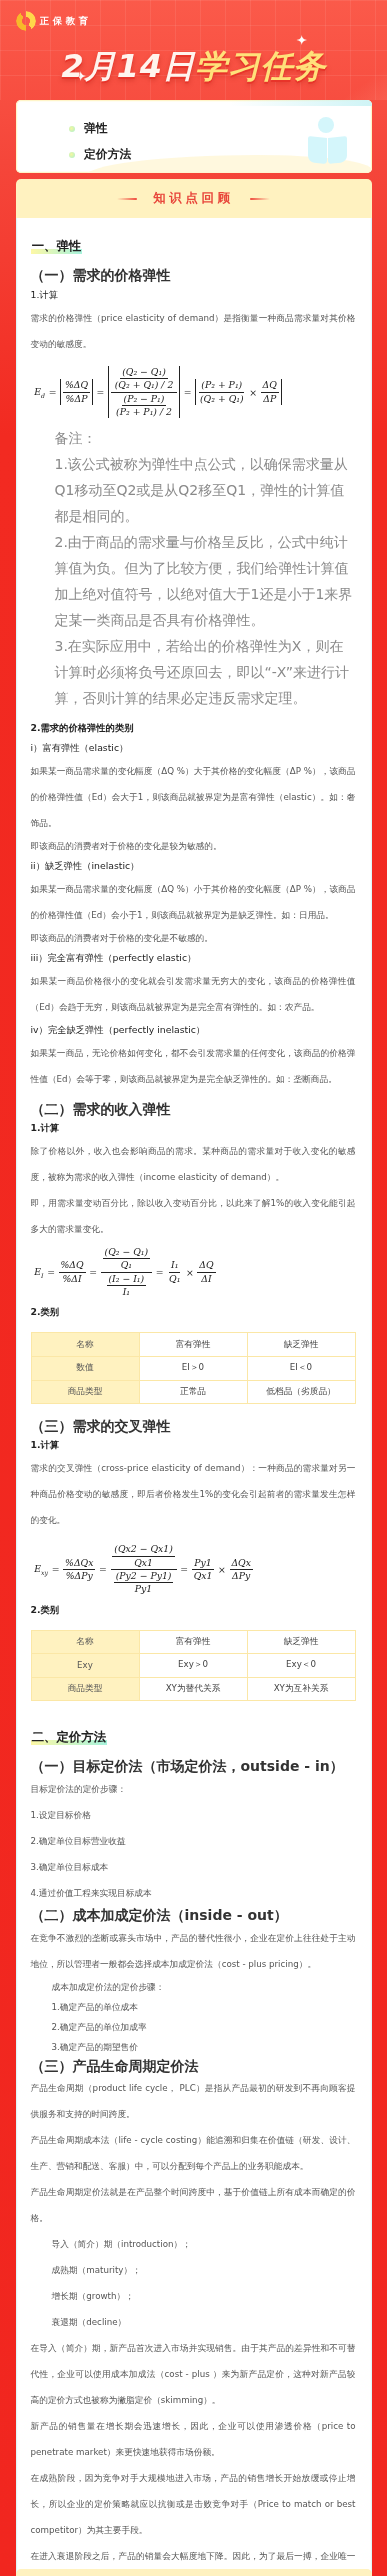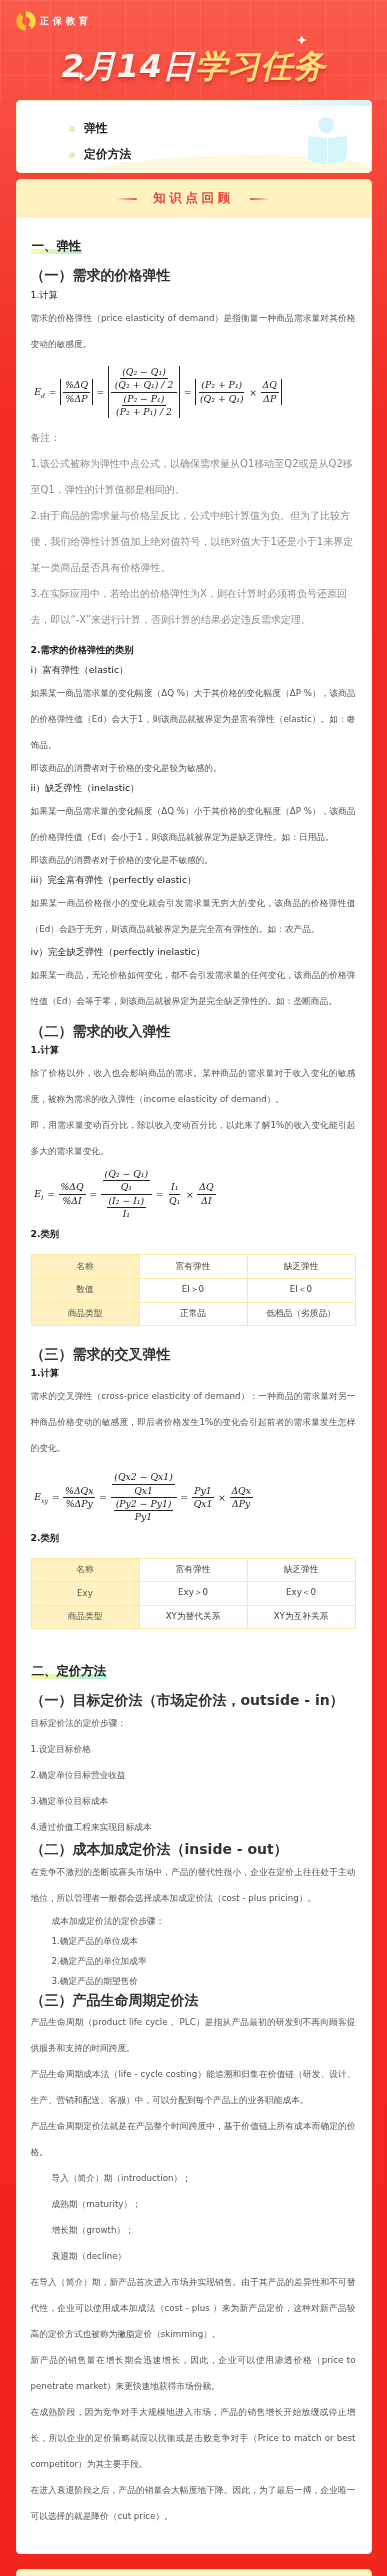--- a/index.html
+++ b/index.html
@@ -61,34 +61,34 @@
   .content { background: #fff; border-radius: 0 0 5px 5px; padding: 12.4px 16px 25px 15px;
     box-shadow: inset 1.2px 0 0 #dff6f8, inset -1.2px 0 0 #dff6f8; }
 
   .h1 { display: inline-block; font-size: 12.4px; font-weight: bold; color: #222; margin: 7.5px 0 12.4px; padding: 0 1.2px;
     background: linear-gradient(90deg, #fdf8a6, #a6f2dc) no-repeat left bottom / 100% 5px; line-height: 16px; }
   .h2 { font-size: 14px; font-weight: bold; color: #333; line-height: 18.7px; }
   .h3 { font-size: 9.3px; color: #222; line-height: 20px; }
   .h3.b { font-weight: bold; }
   p.t { font-size: 8.7px; color: #555; line-height: 26px; text-align: justify; }
   p.t.tight { line-height: 20px; }
-  p.note { font-size: 10px; color: #8a8a8a; line-height: 26px; }
+  p.note { font-size: 14px; color: #8a8a8a; line-height: 26px; margin-left: 24px; }
   p.ind { padding-left: 21px; }
   .gap { height: 7.5px; }
 
   .formula { font-family: "DejaVu Serif", "Liberation Serif", serif; font-style: italic; color: #222;
     display: flex; align-items: center; gap: 2.5px; font-size: 9.3px; padding: 3.7px 0 3.7px 3.7px; }
   .frac { display: inline-flex; flex-direction: column; align-items: center; text-align: center; }
   .frac > span { padding: 0 1.9px; line-height: 12.4px; white-space: nowrap; }
   .frac > span.num { border-bottom: 0.9px solid #222; }
   .abs { border-left: 0.9px solid #222; border-right: 0.9px solid #222; padding: 0 1.9px; display: inline-flex; align-items: center; gap: 2.5px; }
   .op { padding: 0 1.2px; font-style: normal; }
   sub { font-size: 6.2px; }
 
-  table.cat { width: 100%; border-collapse: collapse; margin: 10px 0 11px; font-size: 8.7px; }
+  table.cat { width: 100%; border-collapse: collapse; margin: 10px 0 5px; font-size: 8.7px; }
   table.cat td { border: 0.6px solid #fbe7a6; height: 23.6px; text-align: center; color: #444; width: 33.3%; }
   table.cat td.k { background: #fff2c0; color: #555; }
   .footcard { position: absolute; left: 15.5px; right: 15.5px; top: 2569px; height: 18.7px; background: #fff2c0; border-radius: 5px; }
 </style>
 </head>
 <body>
 
 <div class="page">
 
   <div class="header">

